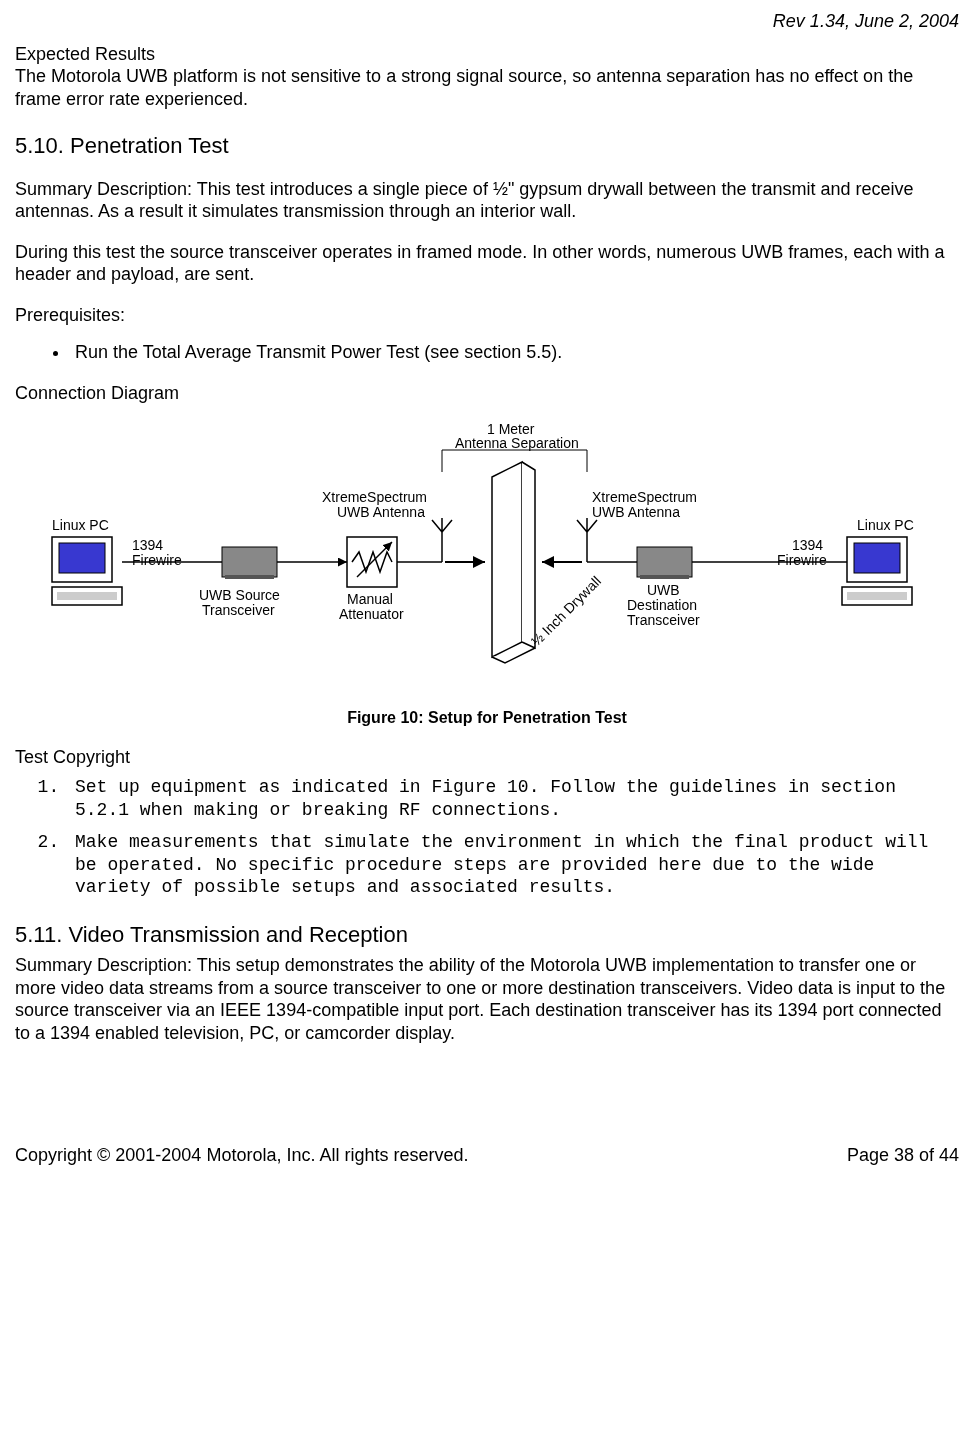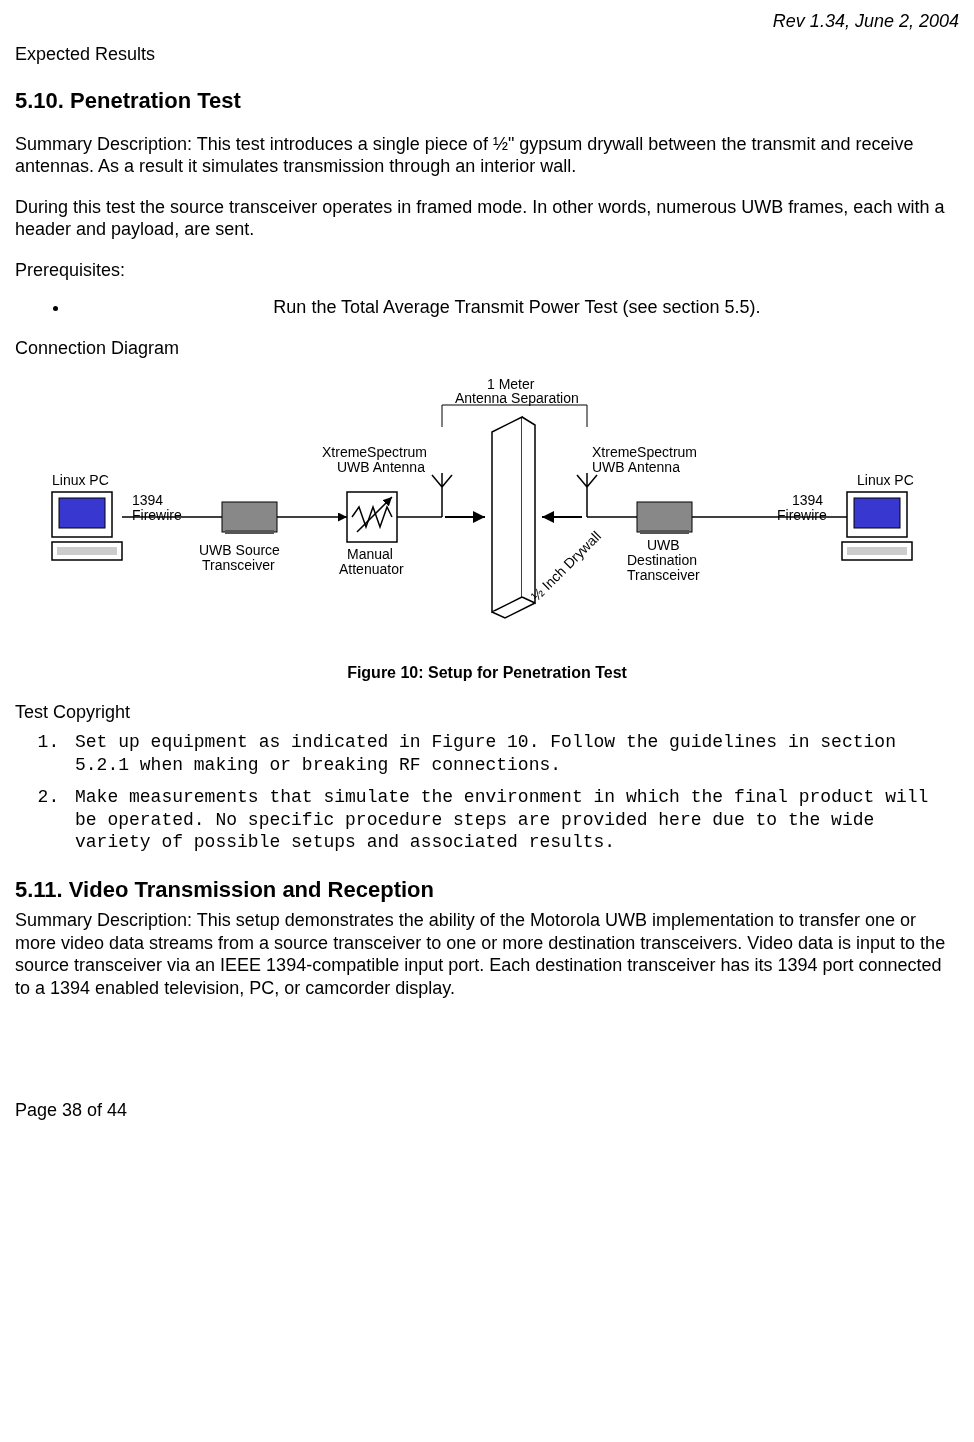--- a/index.html
+++ b/index.html
@@ -12,30 +12,30 @@
     color: #000;
   }
   .header-rev {
     text-align: right;
     margin-bottom: 10px;
     font-style: italic;
   }
   .bold { font-weight: normal; }
   h2.section {
     font-size: 22px;
-    font-weight: bold;
+    font-weight: normal;
     margin: 22px 0 18px 0;
   }
   p { margin: 0 0 18px 0; }
   ul.bullets {
     list-style: disc;
     margin: 0 0 18px 0;
     padding-left: 55px;
   }
-  ul.bullets li { padding-left: 5px; text-align: center; }
+  ul.bullets li { padding-left: 5px; }
   ol.steps {
     margin: 0 0 18px 0;
     padding-left: 55px;
   }
   ol.steps li { margin-bottom: 10px; padding-left: 5px; font-family: Liberation Mono, monospace; }
   .figure-caption {
     text-align: center;
     font-weight: bold;
     font-size: 16px;
     margin: 20px 0 18px 0;
@@ -54,20 +54,21 @@
   }
   .svg-label { font-family: Arial, Helvetica, sans-serif; font-size: 14px; fill: #000; }
 </style>
 </head>
 <body>
 
 <div class="header-rev">Rev 1.34, June 2, 2004</div>
 
 <p>
   <span class="bold">Expected Results</span><br>
+  <span>The Motorola UWB platform is not sensitive to a strong signal source, so antenna separation has no effect on the frame error rate experienced.</span>
 </p>
 
 <h2 class="section">5.10. Penetration Test</h2>
 
 <p>
   <span class="bold">Summary Description</span><span>: This test introduces a single piece of ½" gypsum drywall between the transmit and receive antennas. As a result it simulates transmission through an interior wall.</span>
 </p>
 
 <p>During this test the source transceiver operates in framed mode. In other words, numerous UWB frames, each with a header and payload, are sent.</p>
 
@@ -175,14 +176,15 @@
   <li>Set up equipment as indicated in Figure 10. Follow the guidelines in section 5.2.1 when making or breaking RF connections.</li>
   <li>Make measurements that simulate the environment in which the final product will be operated. No specific procedure steps are provided here due to the wide variety of possible setups and associated results.</li>
 </ol>
 
 <h2 class="section" style="margin-bottom:6px">5.11. Video Transmission and Reception</h2>
 <p>
   <span class="bold">Summary Description</span><span>: This setup demonstrates the ability of the Motorola UWB implementation to transfer one or more video data streams from a source transceiver to one or more destination transceivers. Video data is input to the source transceiver via an IEEE 1394-compatible input port. Each destination transceiver has its 1394 port connected to a 1394 enabled television, PC, or camcorder display.</span>
 </p>
 
 <div class="footer">
+  <span>Copyright © 2001-2004 Motorola, Inc. All rights reserved.</span>
   <span>Page 38 of 44</span>
 </div>
 
 </body></html>

